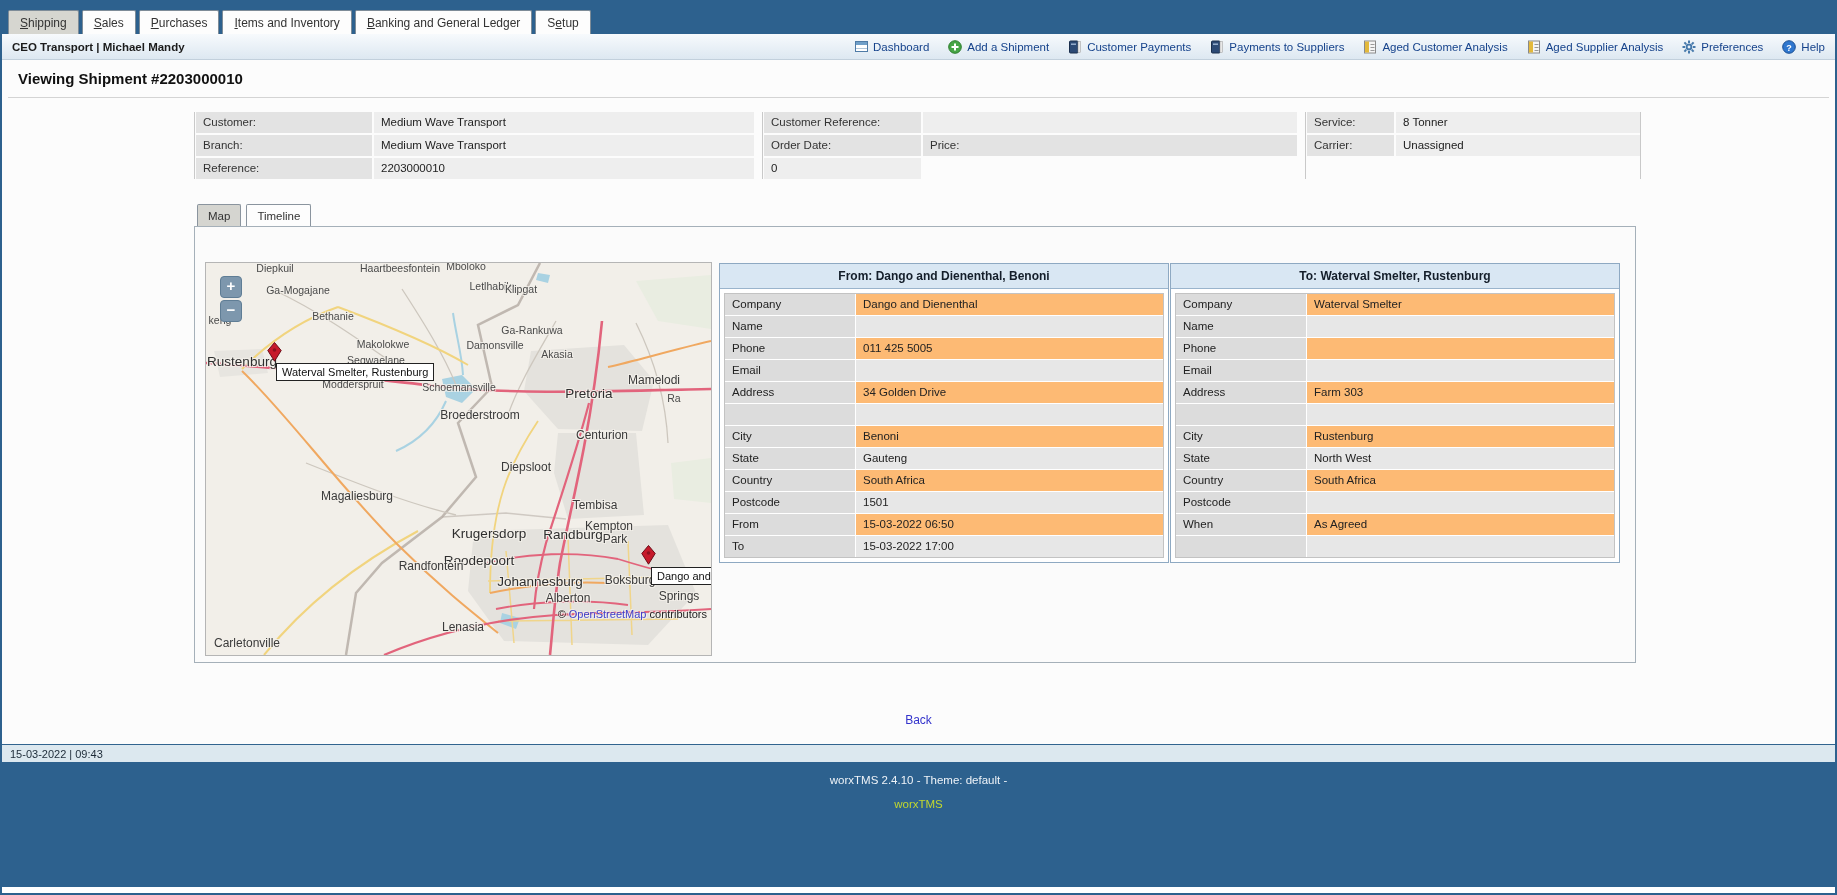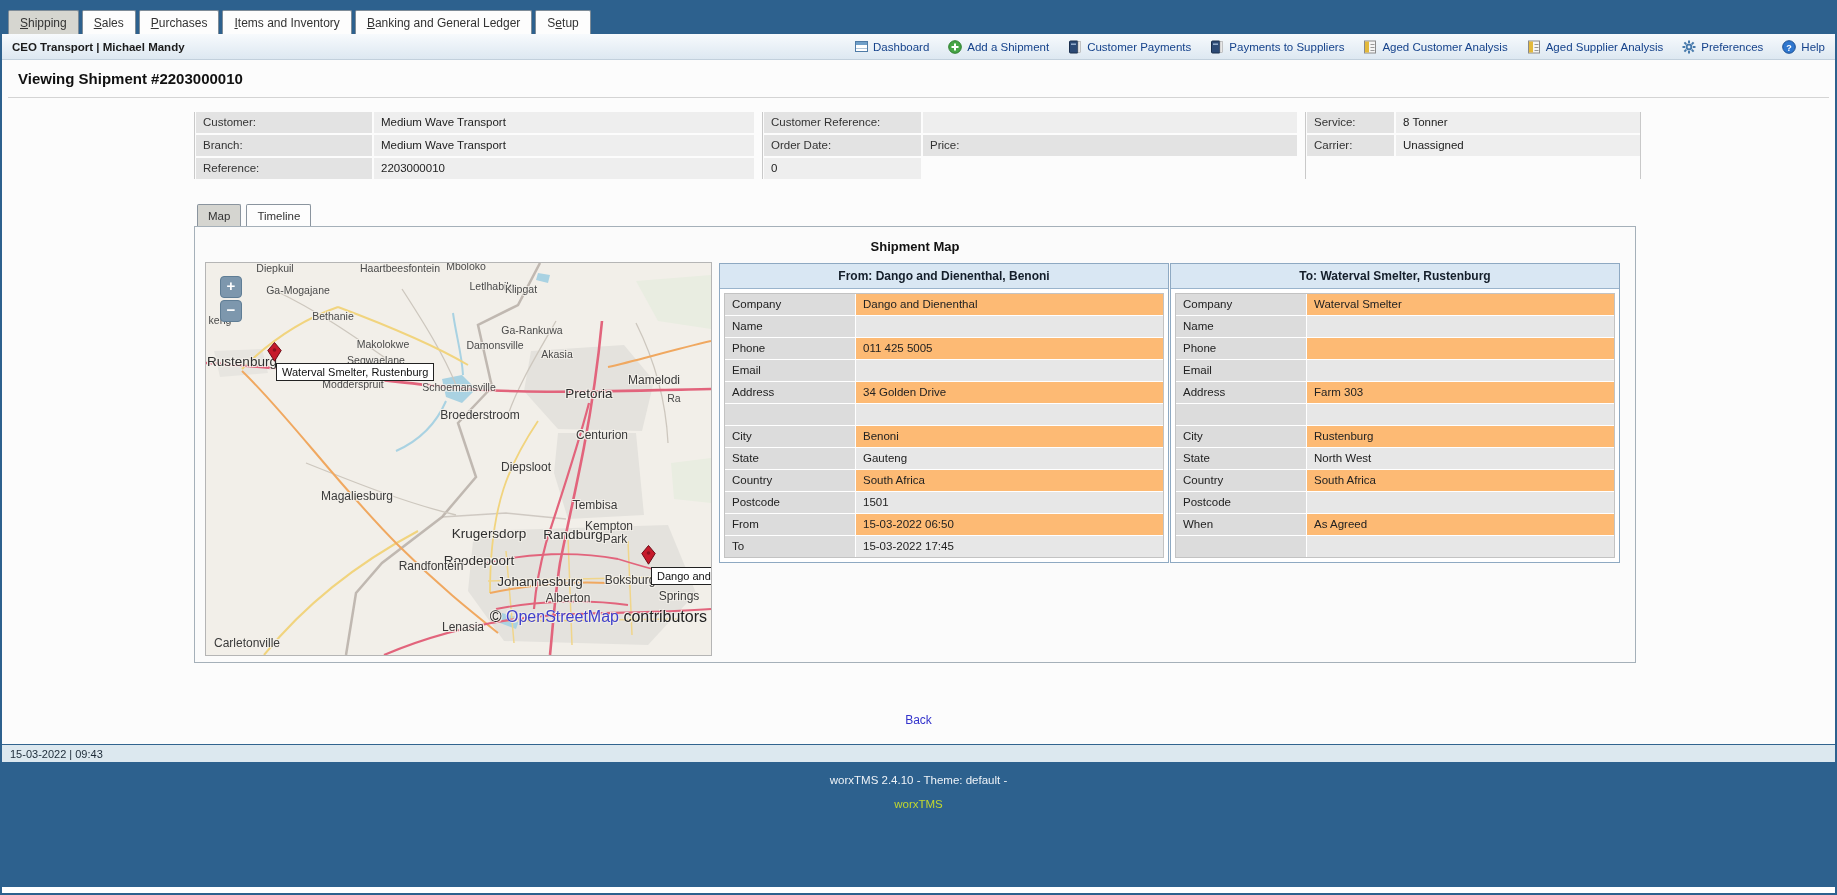--- a/index.html
+++ b/index.html
@@ -39,21 +39,21 @@
   .map svg.base{position:absolute;left:0;top:0;}
   .ml{position:absolute;transform:translate(-50%,-50%);white-space:nowrap;font-size:11px;color:#3a3a3a;
       text-shadow:1px 1px 0 #f2efe9,-1px -1px 0 #f2efe9,1px -1px 0 #f2efe9,-1px 1px 0 #f2efe9;}
   .ml.sm{font-size:10.5px;color:#4a4a4a;}
   .ml.md{font-size:12px;}
   .ml.lg{font-size:13.5px;color:#2e2e2e;}
   .zoomctl{position:absolute;left:14px;top:13px;display:flex;flex-direction:column;gap:2px;z-index:5;}
   .zbtn{width:20px;height:20px;background:#7d97ad;border:1px solid #5f7d95;border-radius:4px;color:#fff;font-size:15px;font-weight:bold;line-height:18px;text-align:center;cursor:pointer;}
   .marker{position:absolute;z-index:4;cursor:pointer;}
   .mlabel{position:absolute;background:#fff;border:1px solid #222;padding:2px 5px;font-size:11px;color:#111;white-space:nowrap;z-index:6;overflow:hidden;}
-  .attrib{position:absolute;top:345px;right:4px;font-size:16px;color:#222;z-index:5;
+  .attrib{position:absolute;top:345px;right:4px;font-size:11px;color:#222;z-index:5;
       text-shadow:1px 1px 0 #f2efe9,-1px -1px 0 #f2efe9;}
   .attrib a{color:#4040cc;text-decoration:none;cursor:pointer;}
   
   .dtables{position:absolute;left:524px;top:36px;display:flex;gap:1px;}
   .dtable{width:450px;border:1px solid #8ea9c2;background:#fff;box-sizing:border-box;}
   .dheader{background:#d9e7f3;border-bottom:1px solid #9ab4cc;text-align:center;font-weight:bold;font-size:12px;color:#141e2a;padding:5px 0;}
   .dbody{margin:4px;border:1px solid #c3c3c3;}
   .dgrid{display:grid;grid-template-columns:130px 1fr;gap:1px;background:#fff;}
   .dl{background:#dcdcdc;padding:4px 7px;font-size:11.5px;color:#222;min-height:13px;white-space:nowrap;}
   .dv{background:#fdba74;padding:4px 7px;font-size:11.5px;color:#222;min-height:13px;white-space:nowrap;}
@@ -207,21 +207,20 @@
         <div class="sv">Unassigned</div>
       </div>
     </div>
 
     <div class="vtabs">
       <div class="vtab active">Map</div>
       <div class="vtab">Timeline</div>
     </div>
 
     <div class="panel">
-      <div class="shiptitle">Shipment Map</div>
 
       <div class="map">
         <svg class="base" width="505" height="392" viewBox="0 0 505 392">
           <polygon fill="#e4e2dd" points="325,88 418,82 448,118 436,168 352,166 318,128"></polygon>
           <polygon fill="#e4e2dd" points="352,170 430,170 438,252 362,256 348,210"></polygon>
           <polygon fill="#e4e2dd" points="268,268 462,262 490,330 442,382 298,378 262,328"></polygon>
           <polygon fill="#e7e5e0" points="8,88 56,86 62,110 14,114"></polygon>
           <polygon fill="#e9ede1" points="430,18 505,12 505,66 452,58"></polygon>
           <polygon fill="#e9ede1" points="465,200 505,195 505,240 468,236"></polygon>
           <polygon fill="#a9d2e2" points="236,116 256,112 270,126 256,140 240,134"></polygon>
@@ -334,21 +333,21 @@
                 <div class="dv">Benoni</div>
               <div class="dl">State</div>
                 <div class="dv">Gauteng</div>
               <div class="dl">Country</div>
                 <div class="dv">South Africa</div>
               <div class="dl">Postcode</div>
                 <div class="dv">1501</div>
               <div class="dl">From</div>
                 <div class="dv">15-03-2022 06:50</div>
               <div class="dl">To</div>
-                <div class="dv">15-03-2022 17:45</div>
+                <div class="dv">15-03-2022 17:00</div>
             </div>
           </div>
         </div>
         <div class="dtable">
           <div class="dheader">To: Waterval Smelter, Rustenburg</div>
           <div class="dbody">
             <div class="dgrid">
               <div class="dl">Company</div>
                 <div class="dv">Waterval Smelter</div>
               <div class="dl">Name</div>

